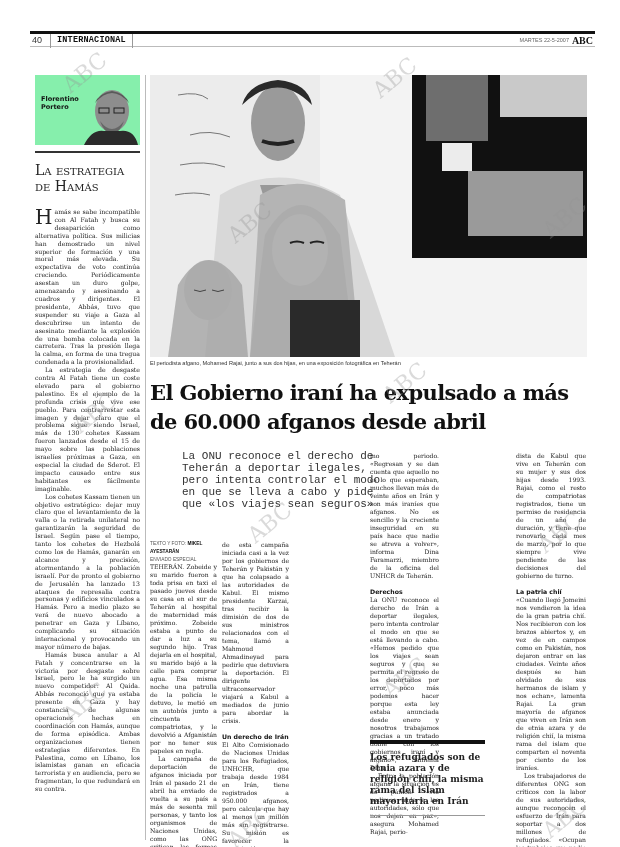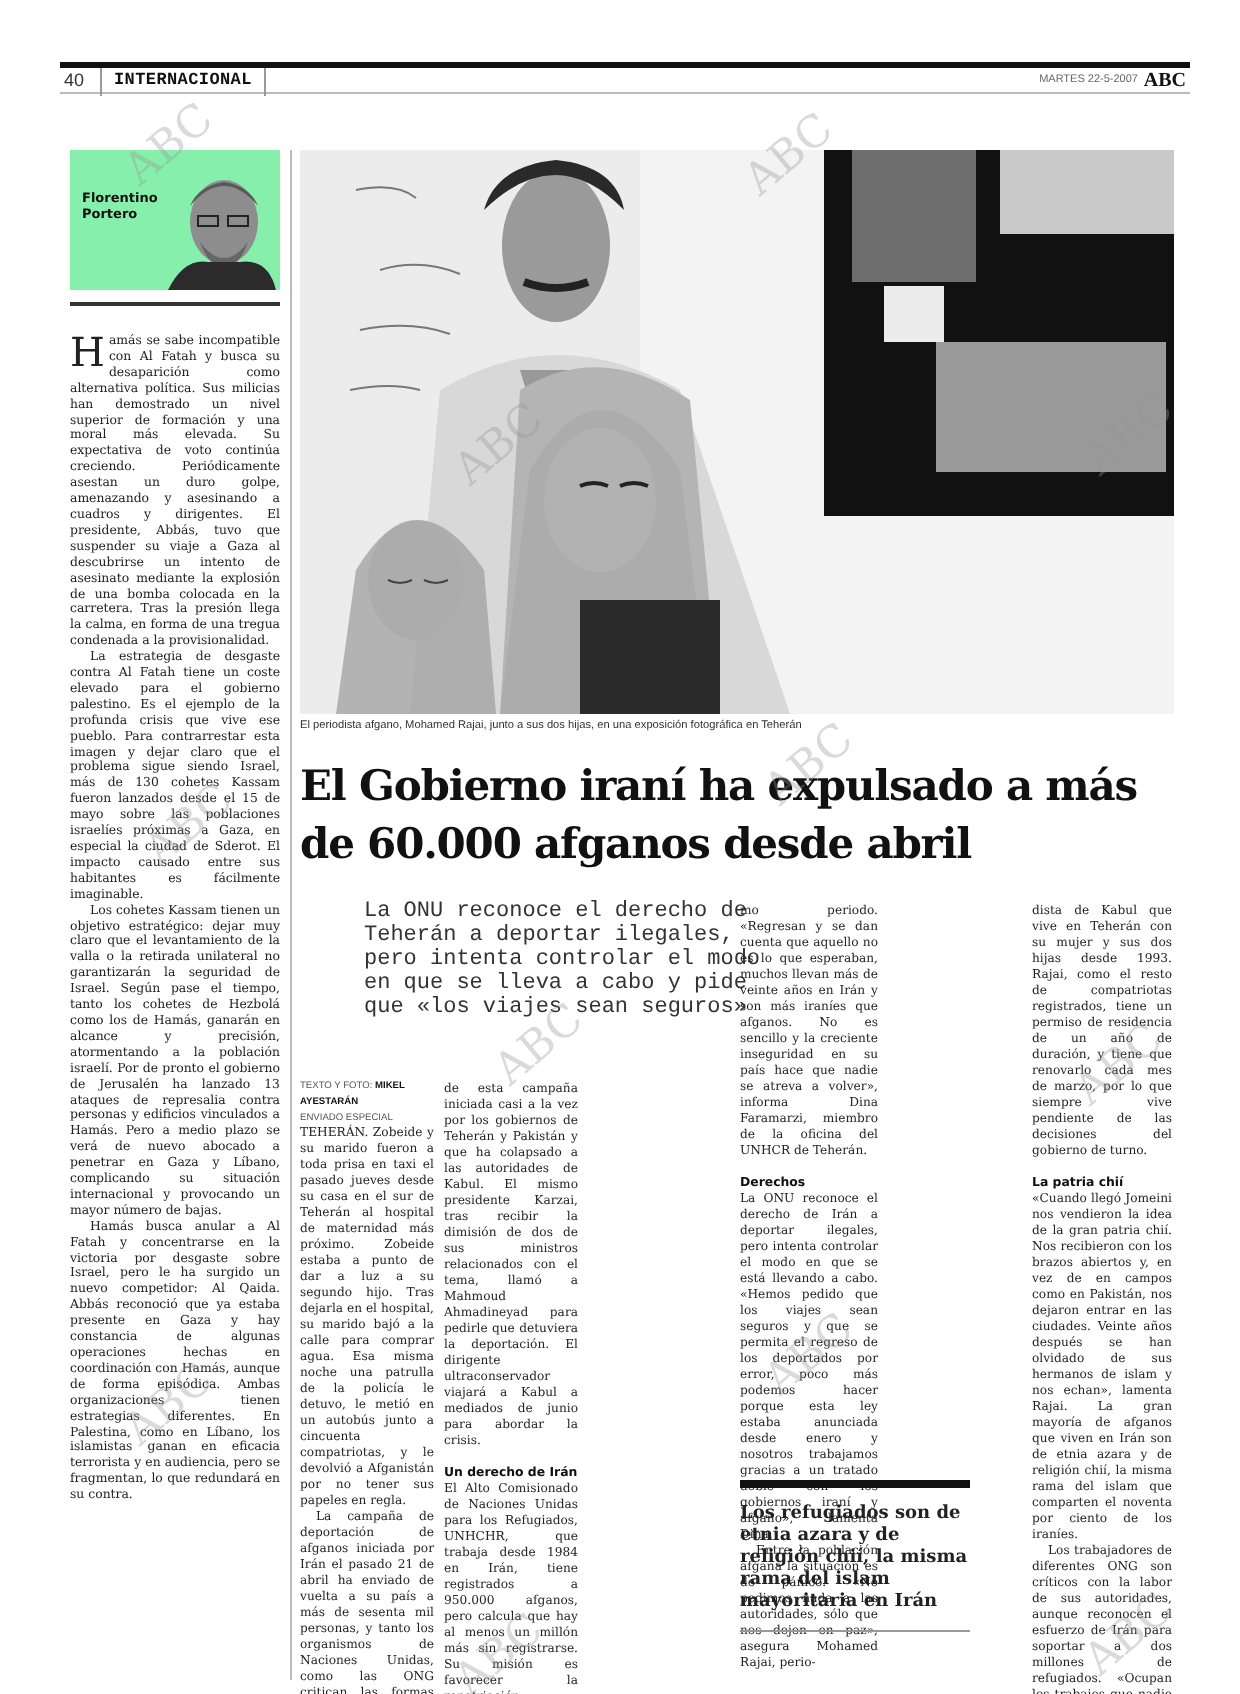--- a/index.html
+++ b/index.html
@@ -61,20 +61,21 @@
     <svg class="author-photo" viewBox="0 0 58 64">
       <ellipse cx="32" cy="30" rx="17" ry="21" fill="#8d8d8d"></ellipse>
       <path d="M15 22 Q32 2 49 22 Q45 12 32 10 Q19 12 15 22Z" fill="#5a5a5a"></path>
       <rect x="19" y="27" width="10" height="5" fill="none" stroke="#222" stroke-width="1"></rect>
       <rect x="34" y="27" width="10" height="5" fill="none" stroke="#222" stroke-width="1"></rect>
       <path d="M20 40 Q32 56 44 40 Q40 52 32 53 Q24 52 20 40Z" fill="#666"></path>
       <path d="M4 64 Q12 48 24 50 L40 50 Q54 48 58 64Z" fill="#2b2b2b"></path>
     </svg>
   </div>
   <div class="rule"></div>
+  <div class="col-title">La estrategia de Hamás</div>
   <div class="col-body">
     <p class="first"><span class="dropcap">H</span><span>amás se sabe incompatible con Al Fatah y busca su desaparición como alternativa política. Sus milicias han demostrado un nivel superior de formación y una moral más elevada. Su expectativa de voto continúa creciendo. Periódicamente asestan un duro golpe, amenazando y asesinando a cuadros y dirigentes. El presidente, Abbás, tuvo que suspender su viaje a Gaza al descubrirse un intento de asesinato mediante la explosión de una bomba colocada en la carretera. Tras la presión llega la calma, en forma de una tregua condenada a la provisionalidad.</span></p>
     <p>La estrategia de desgaste contra Al Fatah tiene un coste elevado para el gobierno palestino. Es el ejemplo de la profunda crisis que vive ese pueblo. Para contrarrestar esta imagen y dejar claro que el problema sigue siendo Israel, más de 130 cohetes Kassam fueron lanzados desde el 15 de mayo sobre las poblaciones israelíes próximas a Gaza, en especial la ciudad de Sderot. El impacto causado entre sus habitantes es fácilmente imaginable.</p>
     <p>Los cohetes Kassam tienen un objetivo estratégico: dejar muy claro que el levantamiento de la valla o la retirada unilateral no garantizarán la seguridad de Israel. Según pase el tiempo, tanto los cohetes de Hezbolá como los de Hamás, ganarán en alcance y precisión, atormentando a la población israelí. Por de pronto el gobierno de Jerusalén ha lanzado 13 ataques de represalia contra personas y edificios vinculados a Hamás. Pero a medio plazo se verá de nuevo abocado a penetrar en Gaza y Líbano, complicando su situación internacional y provocando un mayor número de bajas.</p>
     <p>Hamás busca anular a Al Fatah y concentrarse en la victoria por desgaste sobre Israel, pero le ha surgido un nuevo competidor: Al Qaida. Abbás reconoció que ya estaba presente en Gaza y hay constancia de algunas operaciones hechas en coordinación con Hamás, aunque de forma episódica. Ambas organizaciones tienen estrategias diferentes. En Palestina, como en Líbano, los islamistas ganan en eficacia terrorista y en audiencia, pero se fragmentan, lo que redundará en su contra.</p>
   </div>
 </div>
 <div class="vsep"></div>
 
 <div class="photo">

